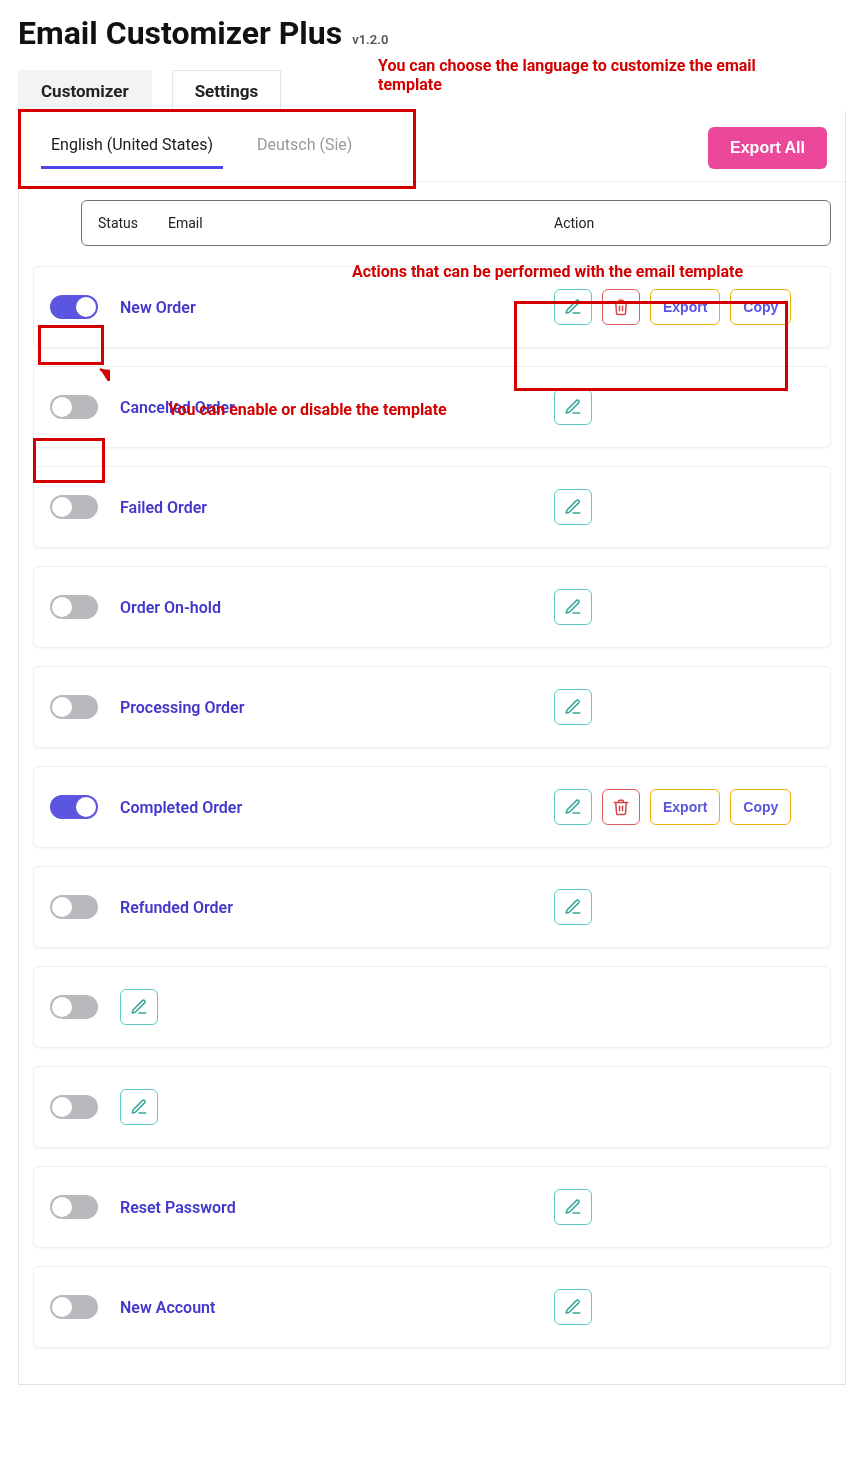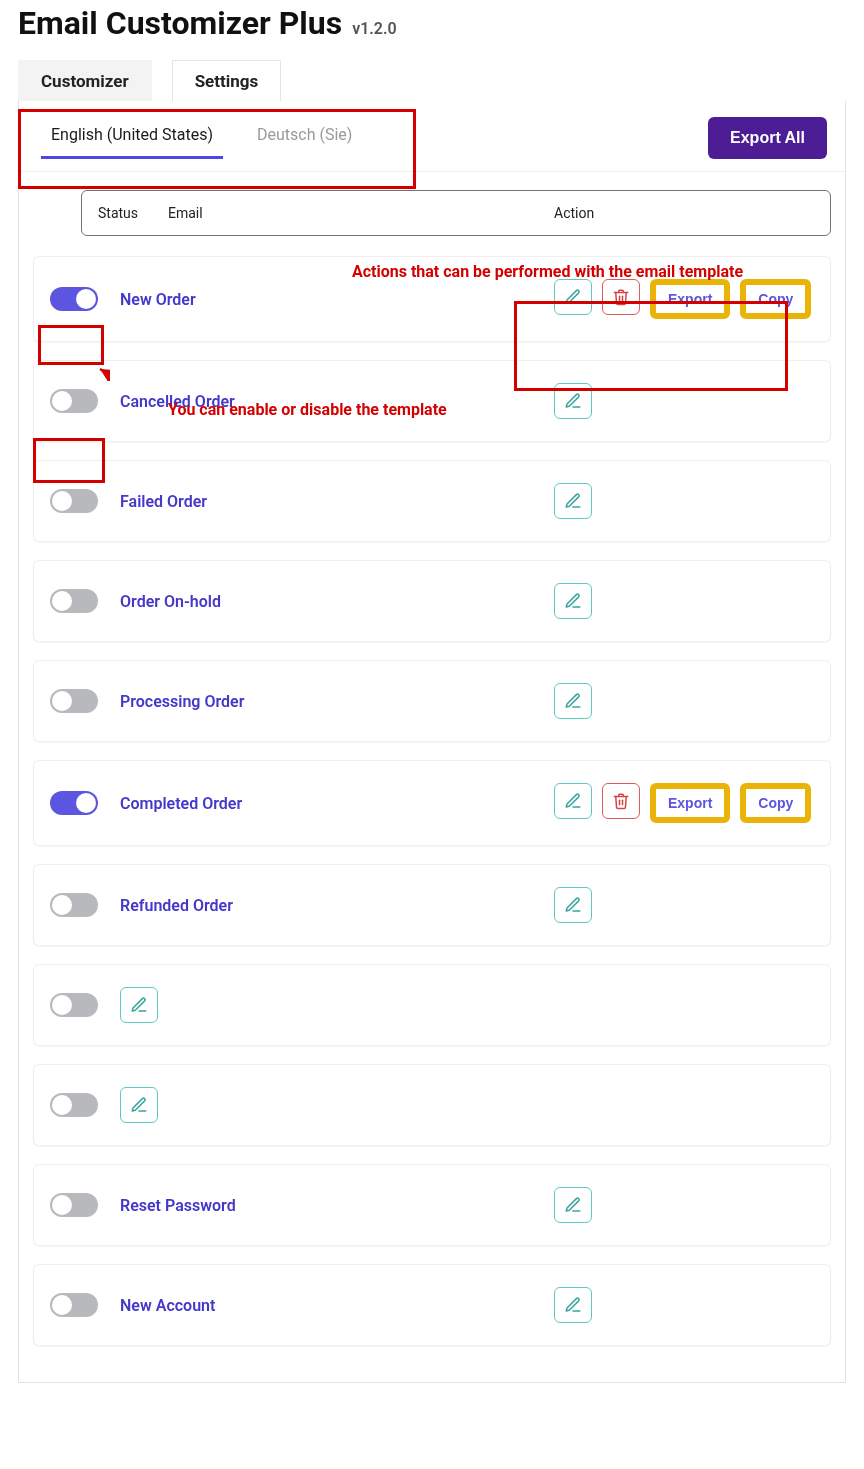--- a/index.html
+++ b/index.html
@@ -2,24 +2,24 @@
 <html><head>
 <meta charset="utf-8">
 <style>
   * { box-sizing: border-box; margin: 0; padding: 0; }
   body {
     font-family: -apple-system, BlinkMacSystemFont, "Segoe UI", Roboto, Helvetica, Arial, sans-serif;
     background: #fff;
     width: 864px;
     color: #222;
   }
-  .page { padding: 4px 18px 30px 18px; position: relative; }
+  .page { padding: 14px 18px 30px 18px; position: relative; }
   .title-row { display: flex; align-items: baseline; gap: 10px; margin-bottom: 18px; }
   .title { font-size: 32px; font-weight: 700; color: #111; }
-  .version { font-size: 16px; color: #555; font-weight: 600; }
+  .version { font-size: 13px; color: #555; font-weight: 600; }
 
   .top-tabs { display: flex; gap: 20px; margin-bottom: 0; }
   .top-tab {
     padding: 10px 22px; font-size: 17px; font-weight: 700;
     border: 1px solid transparent; border-bottom: none; cursor: pointer;
     background: #f3f3f3; color: #222;
   }
   .top-tab.inactive { background: #fff; border-color: #e5e5e5; }
 
   .panel {
@@ -32,21 +32,21 @@
     padding: 16px 18px 12px 12px; border-bottom: 1px solid #eee;
   }
   .lang-tabs { display: flex; gap: 24px; padding-left: 10px; }
   .lang-tab {
     font-size: 16px; font-weight: 400; padding: 8px 10px 12px 10px;
     color: #9a9a9a; cursor: pointer; border-bottom: 3px solid transparent;
   }
   .lang-tab.active { color: #1a1a1a; border-bottom-color: #4f46e5; }
 
   .export-all {
-    background: #4c1d95; color: #fff; font-weight: 700; font-size: 16px;
+    background: #ec4899; color: #fff; font-weight: 700; font-size: 16px;
     border: none; border-radius: 6px; padding: 12px 22px; cursor: pointer;
   }
 
   .table-wrap { padding: 18px 14px 0 14px; }
   .thead {
     background: #fff; border: 1px solid #737373; border-radius: 6px;
     display: flex; padding: 14px 16px; font-size: 14px; color: #222;
     margin-bottom: 20px;
     margin-left: 48px;
   }
@@ -76,21 +76,21 @@
   .toggle.on .knob { left: 26px; }
 
   .btn {
     display: inline-flex; align-items: center; justify-content: center;
     border-radius: 6px; font-size: 14px; font-weight: 600;
     padding: 6px 12px; background: #fff; cursor: pointer;
   }
   .btn-icon { width: 38px; height: 36px; padding: 0; }
   .btn-teal   { border: 1px solid #5fc9c1; color: #39a59d; }
   .btn-red    { border: 1px solid #e05b5b; color: #d64545; }
-  .btn-indigo { border: 6px solid #eab308; color: #5b55e0; }
+  .btn-indigo { border: 1px solid #eab308; color: #5b55e0; }
 
   svg { width: 18px; height: 18px; display: block; }
 
   
   .ann { position: absolute; color: #d40000; font-weight: 700; font-size: 16px; line-height: 1.2; pointer-events: none; }
   .red-box { position: absolute; border: 3px solid #d40000; pointer-events: none; }
   .arrow-svg { position: absolute; pointer-events: none; }
 </style>
 </head>
 <body>
@@ -344,20 +344,21 @@
                   </svg>
                 </span>
               </button>
             </div>
           </div>
         </div>
     </div>
 
   </div>
 
+  <div class="ann" style="left:378px; top:56px; width:440px;">You can choose the language to customize the email template</div>
   <div class="ann" style="left:352px; top:262px; width:430px;">Actions that can be performed with the email template</div>
   <div class="ann" style="left:168px; top:400px; width:290px;">You can enable or disable the template</div>
 
   <div class="red-box" style="left:18px;  top:109px; width:398px; height:80px;"></div>
   <div class="red-box" style="left:514px; top:301px; width:274px; height:90px;"></div>
   <div class="red-box" style="left:38px;  top:325px; width:66px;  height:40px;"></div>
   <div class="red-box" style="left:33px;  top:438px; width:72px;  height:45px;"></div>
 
   <svg class="arrow-svg" style="left:320px; top:70px;" width="70" height="55">
     <defs>

